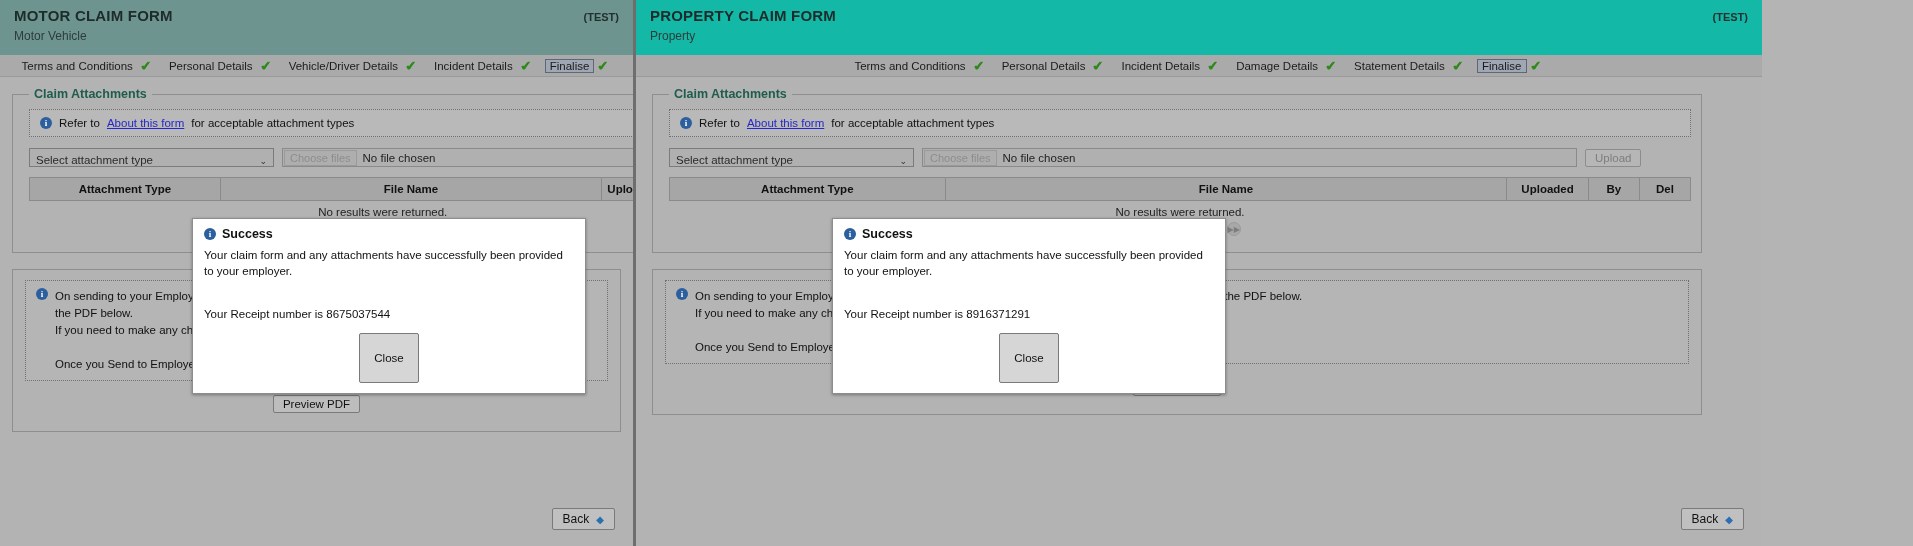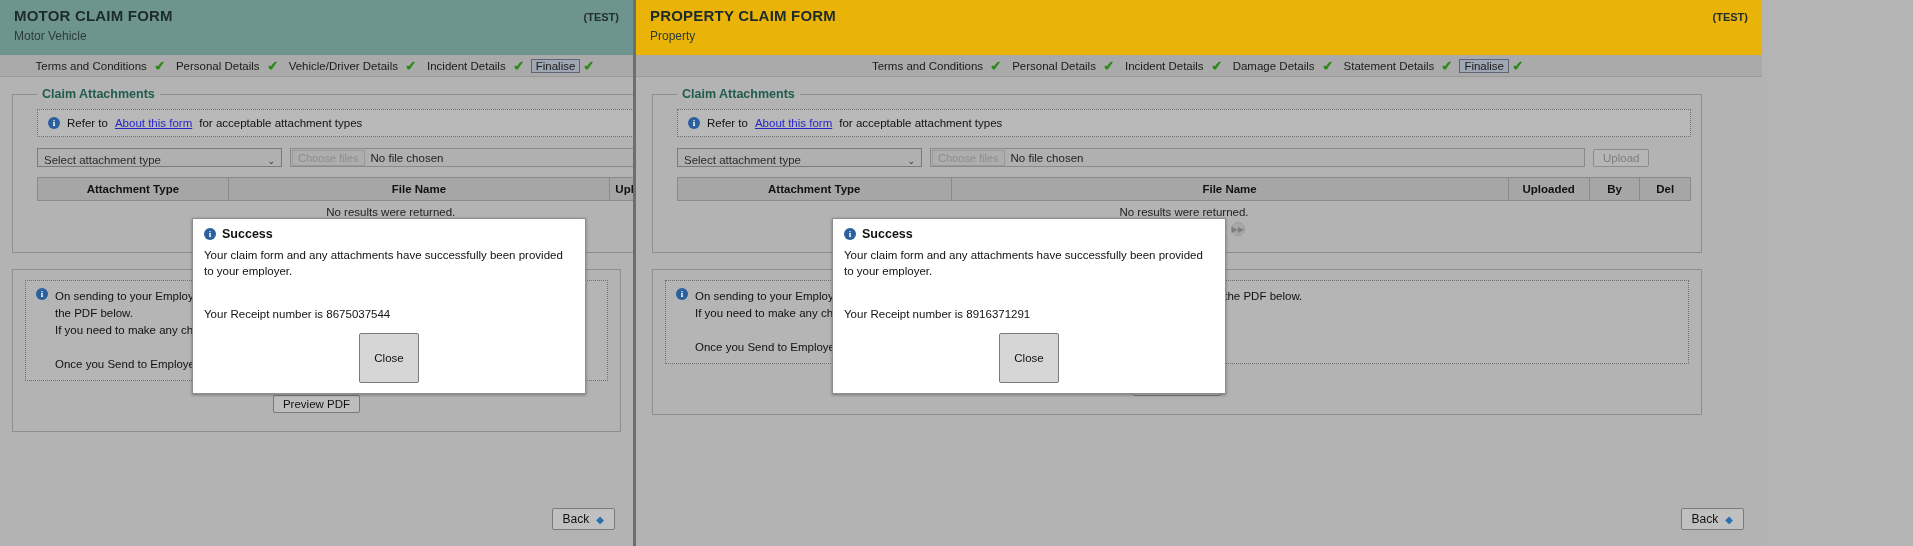--- a/index.html
+++ b/index.html
@@ -11,54 +11,54 @@
     overflow: hidden;
   }
   .split { display: flex; width: 1913px; height: 546px; }
   .panel { position: relative; height: 546px; overflow: hidden; background: #b3b3b3; }
   .panel.left  { width: 636px; border-right: 3px solid #6e6e6e; }
   .panel.right { width: 1126px; }
 
   
   .hdr { position: relative; height: 55px; padding: 6px 14px 0 14px; }
   .panel.left  .hdr { background: #6e9490; }
-  .panel.right .hdr { background: #eab308; }
+  .panel.right .hdr { background: #14b8a6; }
   .hdr-title {
     font-size: 15px; font-weight: bold; color: #1d2b2b;
     letter-spacing: .2px; line-height: 19px;
   }
   .hdr-sub {
     font-size: 12px; color: #2c3c3c; line-height: 22px; font-weight: normal;
   }
   .hdr-test {
     position: absolute; right: 14px; top: 11px;
     font-size: 11px; color: #22312f; font-weight: bold;
   }
 
   
   .steps {
     height: 22px; background: #aaaaaa;
     border-bottom: 1px solid #9a9a9a;
     display: flex; align-items: center; justify-content: center;
-    gap: 0px;
+    gap: 7px;
   }
   .step { display: flex; align-items: center; font-size: 11.5px; color: #1b1b1b; }
   .step-label { padding: 1px 4px; white-space: nowrap; }
   .step.current .step-label {
     background: #9fa6b4;
     border: 1px solid #5f6775;
     padding: 0px 4px;
   }
   .tick { color: #2d8a18; font-size: 12px; margin: 0 7px 0 4px; line-height: 1;
           transform: rotate(-8deg) scaleX(1.15); display:inline-block; font-weight: bold;}
 
   
   .body-area { position: relative; padding: 10px 12px; }
   fieldset.card {
-    border: 1px solid #8e8e8e; margin: 0; padding: 8px 10px 12px 24px;
+    border: 1px solid #8e8e8e; margin: 0; padding: 8px 10px 12px 16px;
     background: transparent;
   }
   fieldset.card > legend {
     font-size: 12.5px; font-weight: bold; color: #1f5c4d; padding: 0 5px;
   }
   .note-box {
     border: 1px dotted #707070; background: #b9b9b9;
     padding: 7px 10px; font-size: 11.5px; color: #111;
     display: flex; align-items: center; gap: 7px;
   }

